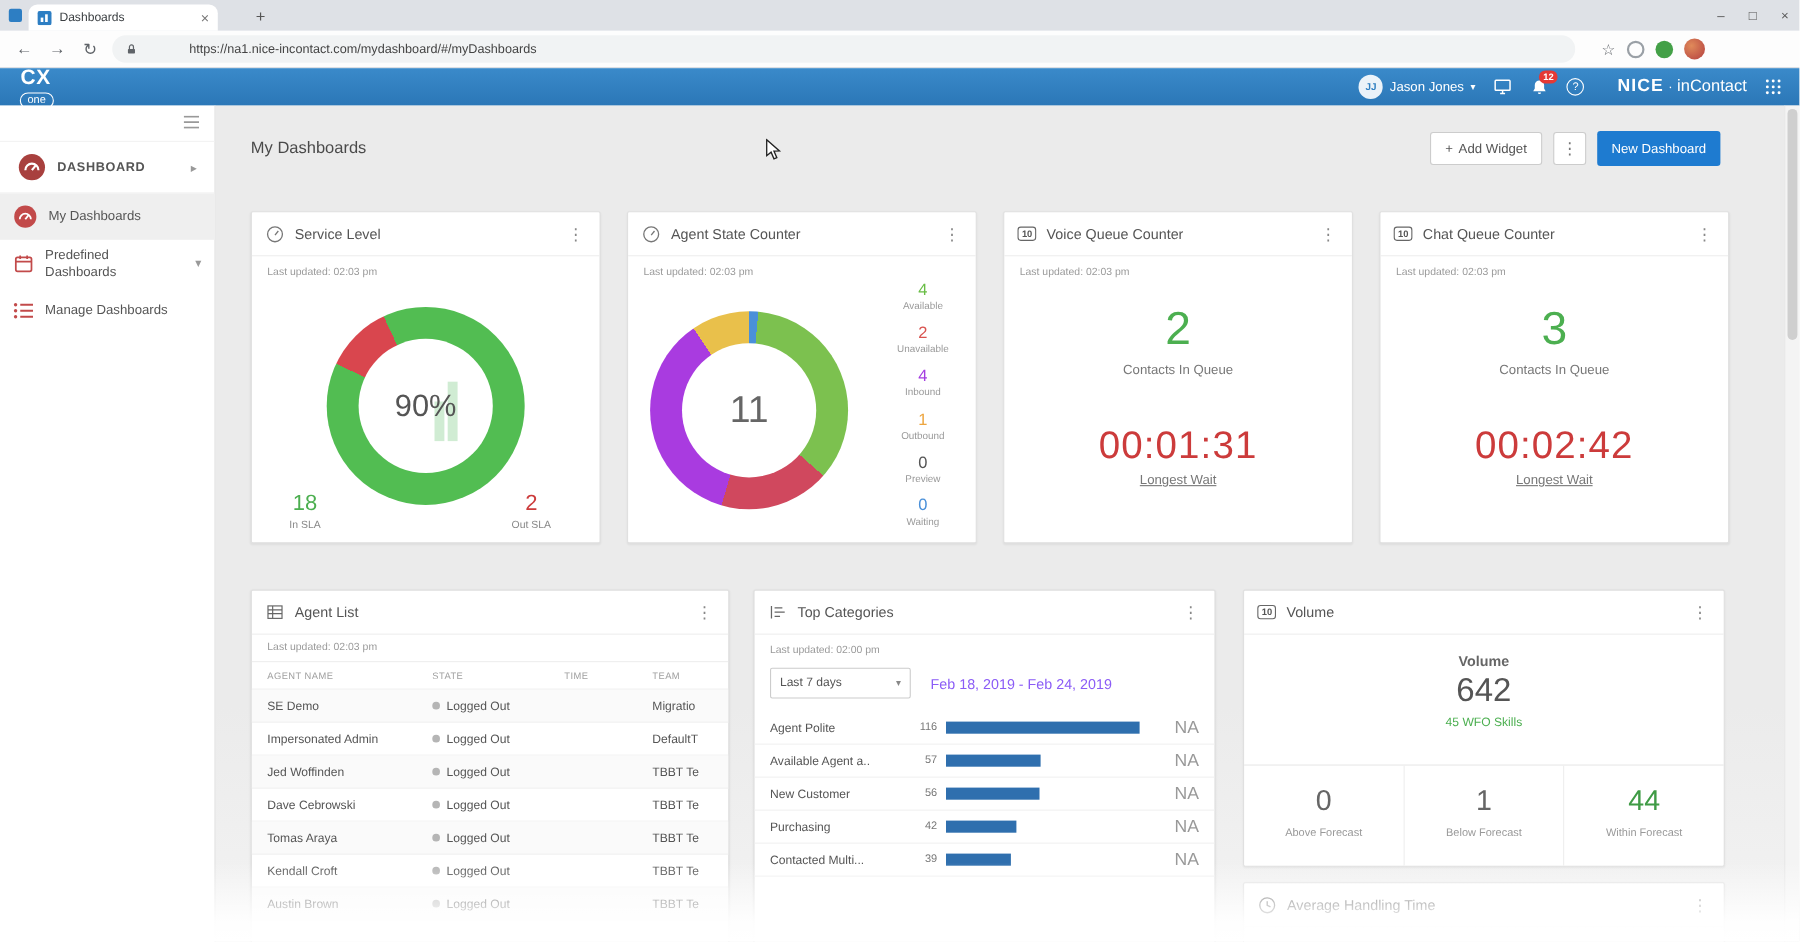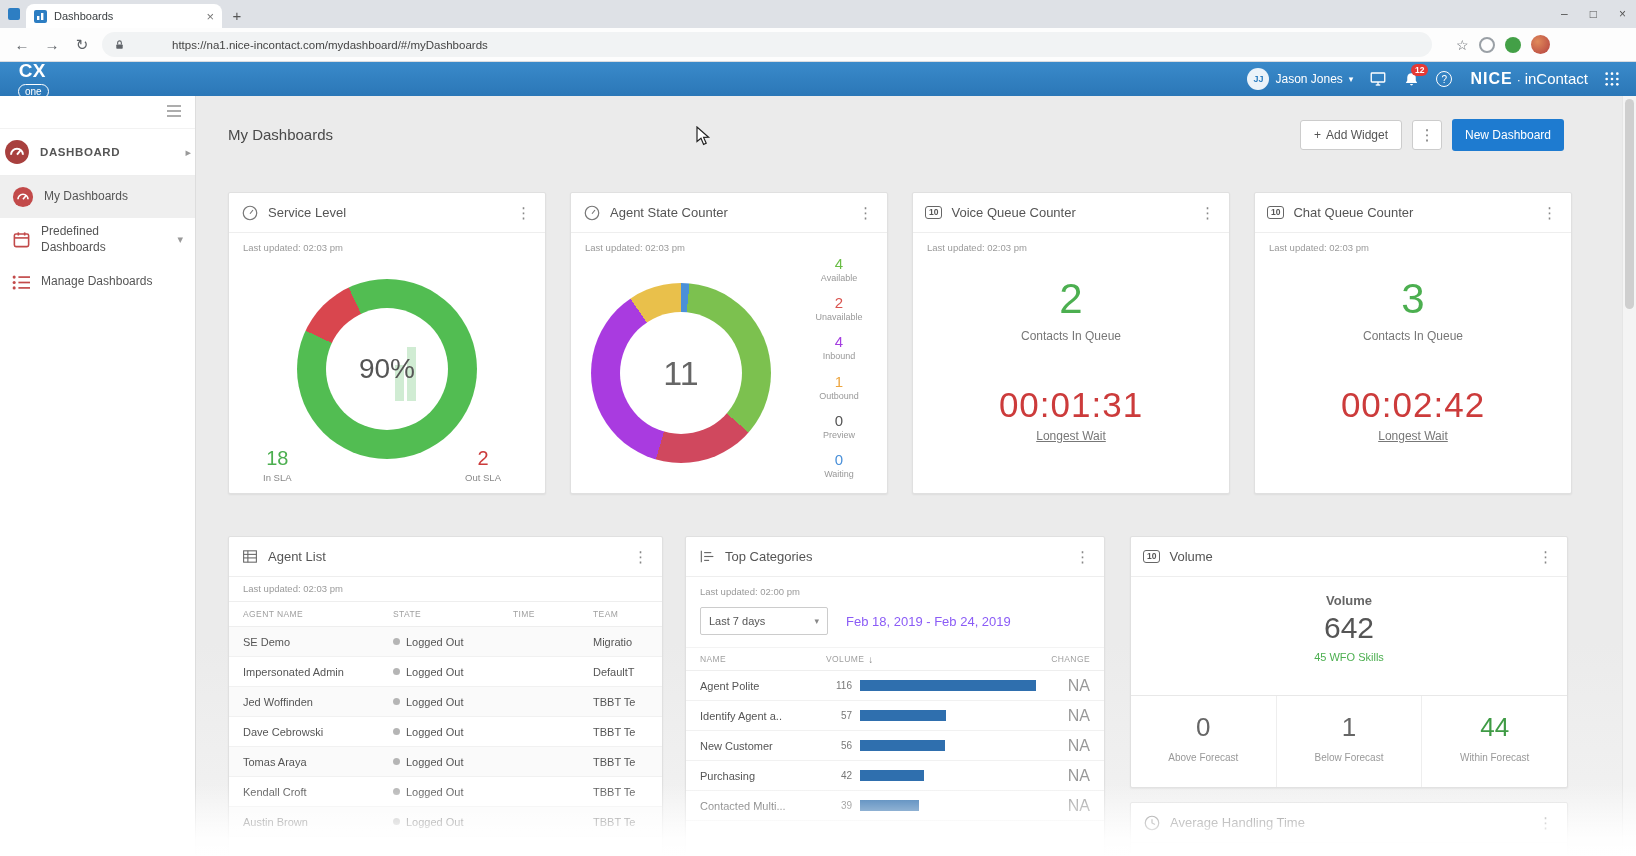--- a/index.html
+++ b/index.html
@@ -3,21 +3,21 @@
 <meta charset="utf-8">
 <style>
   * { margin:0; padding:0; box-sizing:border-box; }
   html,body { width:1636px; height:856px; overflow:hidden; }
   body { font-family:"Liberation Sans", sans-serif; background:#fff; position:relative; color:#555; }
   svg { display:block; }
 
   
   .tabstrip { position:absolute; top:0; left:0; right:0; height:28px; background:#dee1e6; }
   .win-ico { position:absolute; left:8px; top:8px; width:12px; height:12px; border-radius:2px; background:#2d7ec3; }
-  .tab { position:absolute; left:26px; top:4px; width:196px; height:24px; background:#fff; border-radius:8px 8px 0 0; display:flex; align-items:center; gap:7px; padding:0 8px; }
+  .tab { position:absolute; left:26px; top:4px; width:172px; height:24px; background:#fff; border-radius:8px 8px 0 0; display:flex; align-items:center; gap:7px; padding:0 8px; }
   .tab-title { font-size:11px; color:#3c4043; flex:1; white-space:nowrap; overflow:hidden; }
   .tab-close { font-size:13px; color:#777; cursor:pointer; }
   .newtab { position:absolute; left:226px; top:5px; width:22px; height:22px; text-align:center; line-height:21px; font-size:15px; color:#555; cursor:pointer; }
   .win-controls { position:absolute; right:10px; top:0; height:28px; display:flex; gap:22px; align-items:center; font-size:12px; color:#555; }
   .win-controls span { cursor:pointer; }
 
   .browserbar { position:absolute; top:28px; left:0; right:0; height:34px; background:#fdfdfd; border-bottom:1px solid #dadce0; display:flex; align-items:center; padding:0 12px; gap:10px; }
   .nav-ico { color:#5f6368; font-size:15px; width:20px; text-align:center; cursor:pointer; }
   .urlbar { flex:1; height:25px; background:#f1f3f4; border-radius:13px; display:flex; align-items:center; gap:8px; padding:0 12px; max-width:1330px; }
   .url-text { font-size:11.5px; color:#444; white-space:nowrap; overflow:hidden;padding-left:39px; }
@@ -33,30 +33,30 @@
   .logo-cx { font-size:19px; font-weight:bold; letter-spacing:.5px; }
   .logo-one { font-size:10px; border:1px solid #fff; border-radius:9px; padding:1px 6px; margin-left:2px; }
   .hdr-right { margin-left:auto; display:flex; align-items:center; gap:16px; }
   .user-chip { display:flex; align-items:center; gap:6px; cursor:pointer; }
   .user-avatar { width:22px; height:22px; border-radius:50%; background:rgba(255,255,255,.9); color:#2e7fc1; font-size:9px; font-weight:bold; display:flex; align-items:center; justify-content:center; }
   .user-name { font-size:12px; }
   .chev { font-size:9px; }
   .hdr-ico { position:relative; cursor:pointer; display:flex; align-items:center; }
   .badge { position:absolute; top:-7px; right:-8px; background:#e53935; color:#fff; font-size:8.5px; border-radius:8px; padding:1px 4px; font-weight:bold; }
   .help-circle { width:16px; height:16px; border:1.5px solid #fff; border-radius:50%; font-size:10px; display:flex; align-items:center; justify-content:center; }
-  .brand { display:flex; align-items:baseline; gap:4px; margin-left:2px; }
+  .brand { display:flex; align-items:baseline; gap:4px; margin-left:14px; }
   .brand-nice { font-size:16px; font-weight:bold; letter-spacing:1px; }
   .brand-sep { font-size:12px; }
   .brand-ic { font-size:15px; font-weight:300; }
 
   
   .sidebar { position:absolute; left:0; top:96px; bottom:0; width:196px; background:#fff; border-right:1px solid #ddd; z-index:2; }
   .sb-top { height:32px; position:relative; }
   .sb-collapse { position:absolute; right:14px; top:9px; cursor:pointer; }
-  .sb-section { height:48px; display:flex; align-items:center; gap:10px; padding:0 4px; border-bottom:1px solid #eee; border-top:1px solid #f2f2f2; cursor:pointer; }
+  .sb-section { height:48px; display:flex; align-items:center; gap:10px; padding:0 16px; border-bottom:1px solid #eee; border-top:1px solid #f2f2f2; cursor:pointer; }
   .sb-sec-label { font-size:11.5px; font-weight:bold; color:#555; letter-spacing:.6px; }
   .sb-caret { margin-left:auto; color:#999; font-size:11px; }
   .sb-item { min-height:42px; display:flex; align-items:center; gap:10px; padding:6px 12px; cursor:pointer; }
   .sb-item.active { background:#efefef; }
   .sb-label { font-size:12px; color:#555; line-height:1.3; }
   .sb-label.wrap { width:92px; }
 
   
   .main { position:absolute; left:196px; top:96px; right:0; bottom:0; background:linear-gradient(180deg,#ebebeb 72%,#f3f3f3); overflow:hidden; }
   .page-title { position:absolute; left:32px; top:30px; font-size:15px; color:#4a4a4a; }
@@ -492,39 +492,31 @@
       <span class="kebab">⋮</span>
     </div>
     <div class="updated">Last updated: 02:00 pm</div>
     <div class="tc-filter">
       <div class="tc-select">
         <span>Last 7 days</span>
         <span class="sel-arrow">▾</span>
       </div>
       <span class="tc-dates">Feb 18, 2019 - Feb 24, 2019</span>
     </div>
-    <div class="tc-header">
-      <span class="tc-h tn">NAME</span>
-      <span class="th-vol">
-        <span class="tc-h">VOLUME</span>
-        <span class="sort">↓</span>
-      </span>
-      <span class="tc-h th-chg">CHANGE</span>
-    </div>
     <div>
       <div class="tc-row">
         <span class="tn">Agent Polite</span>
         <span class="tv">116</span>
         <span class="tb">
             <span class="bar" style="width: 96.6667%;"></span>
           </span>
         <span class="tchg">NA</span>
       </div>
       <div class="tc-row">
-        <span class="tn">Identify Agent a..</span>
+        <span class="tn">Available Agent a..</span>
         <span class="tv">57</span>
         <span class="tb">
             <span class="bar" style="width: 47.5%;"></span>
           </span>
         <span class="tchg">NA</span>
       </div>
       <div class="tc-row">
         <span class="tn">New Customer</span>
         <span class="tv">56</span>
         <span class="tb">

